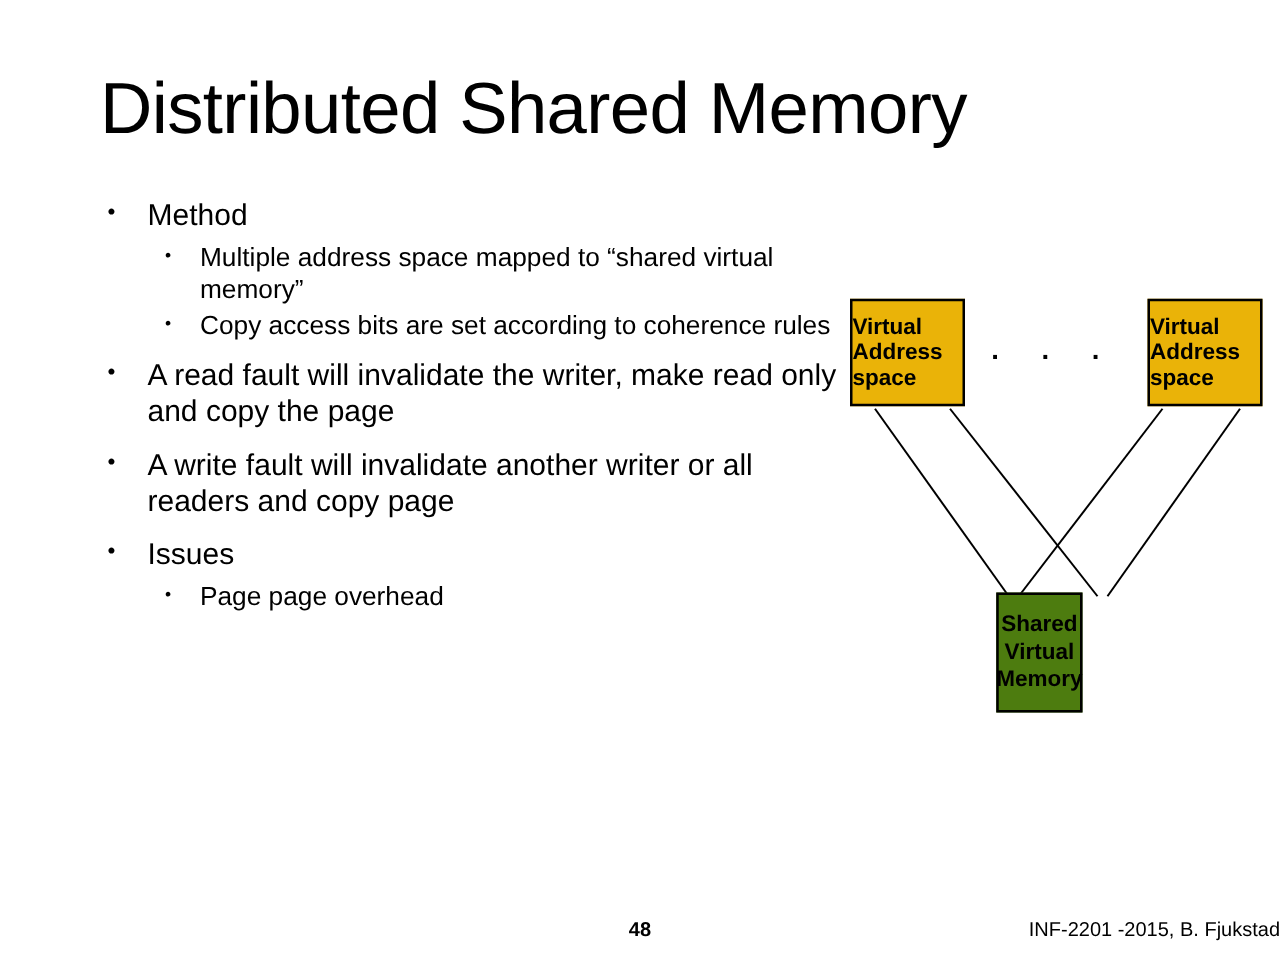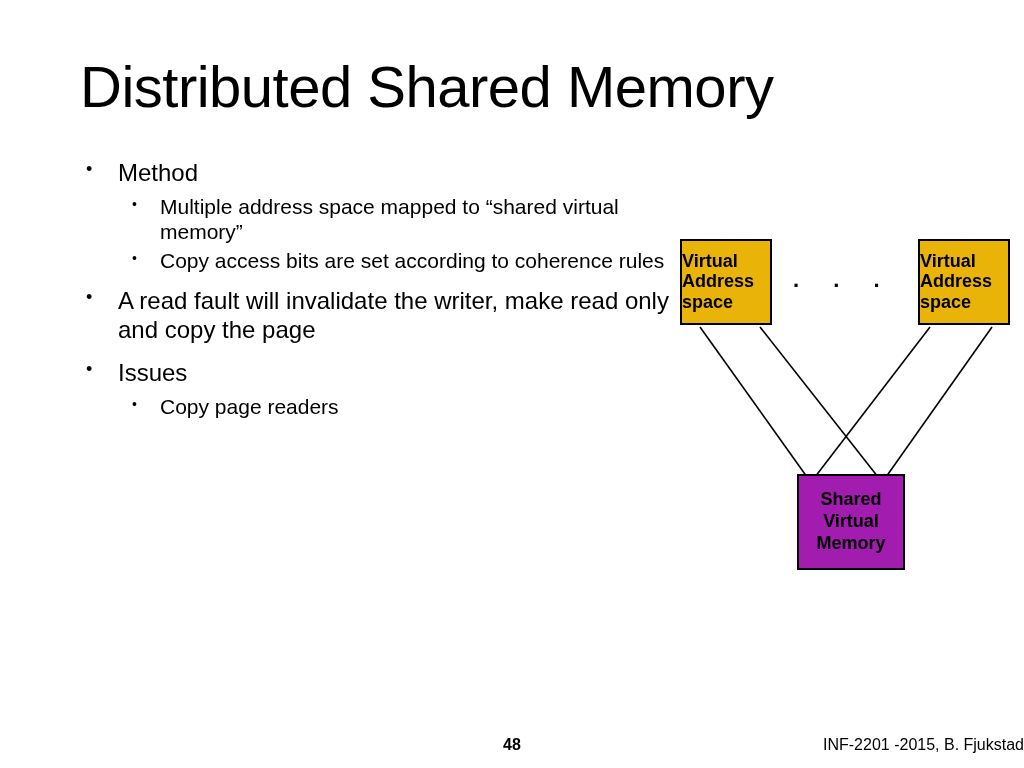--- a/index.html
+++ b/index.html
@@ -114,24 +114,24 @@
     top: 28px;
     left: 113px;
     font-size: 22px;
     letter-spacing: 14px;
     font-weight: 700;
   }
   .svm-box {
     position: absolute;
     left: 117px;
     top: 235px;
-    width: 108px;
+    width: 69px;
     height: 96px;
     border: 2px solid #000;
-    background: #a21caf;
+    background: #4d7c0f;
     font-size: 18px;
     font-weight: 700;
     text-align: center;
     display: flex;
     align-items: center;
     justify-content: center;
     line-height: 1.2;
   }
   .connector {
     position: absolute;
@@ -171,24 +171,25 @@
         <li>
           <span>Method</span>
           <ul class="lvl2">
             <li><span>Multiple address space mapped to “shared virtual memory”</span></li>
             <li>
               <span>Copy access bits are set according to coherence rules</span>
             </li>
           </ul>
         </li>
         <li><span>A read fault will invalidate the writer, make read only and copy the page</span></li>
+        <li><span>A write fault will invalidate another writer or all readers and copy page</span></li>
         <li>
           <span>Issues</span>
           <ul class="lvl2">
-            <li><span>Copy page readers</span></li>
+            <li><span>Page page overhead</span></li>
           </ul>
         </li>
       </ul>
     </div>
 
     <div class="diagram">
       <div class="vas-box vas-left">Virtual Address space</div>
       <div class="dots">. . .</div>
       <div class="vas-box vas-right">Virtual Address space</div>
 

